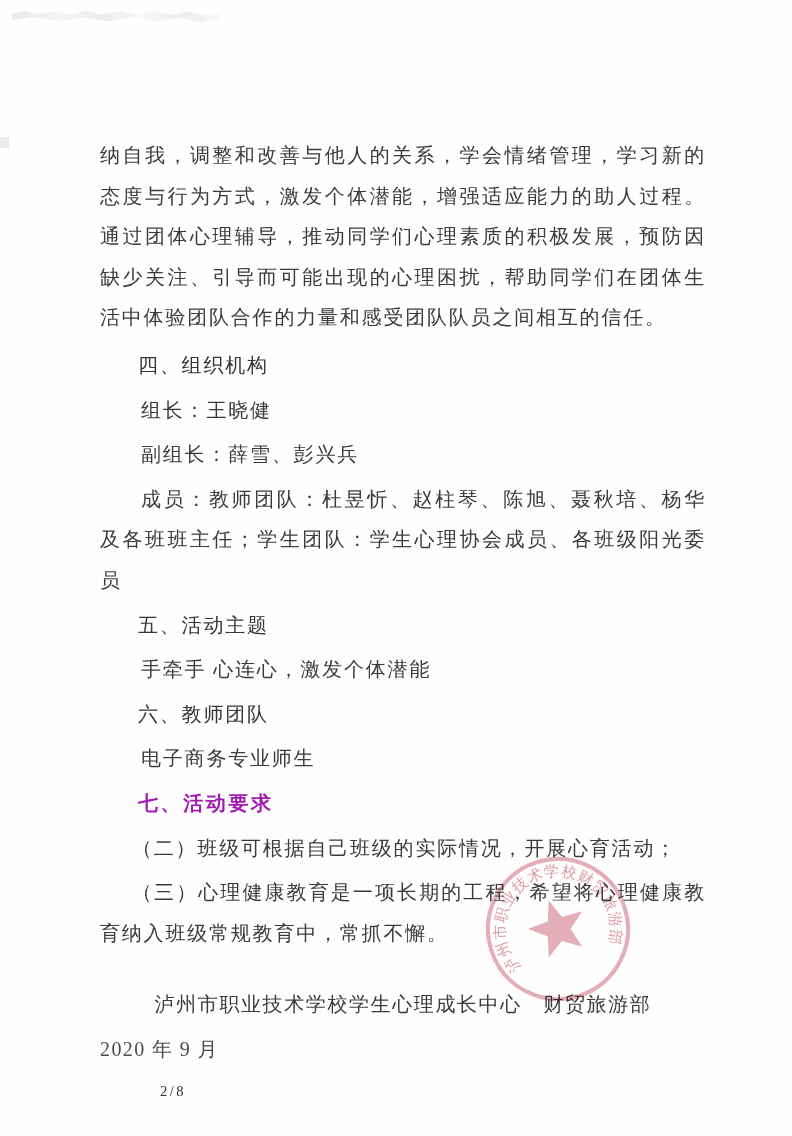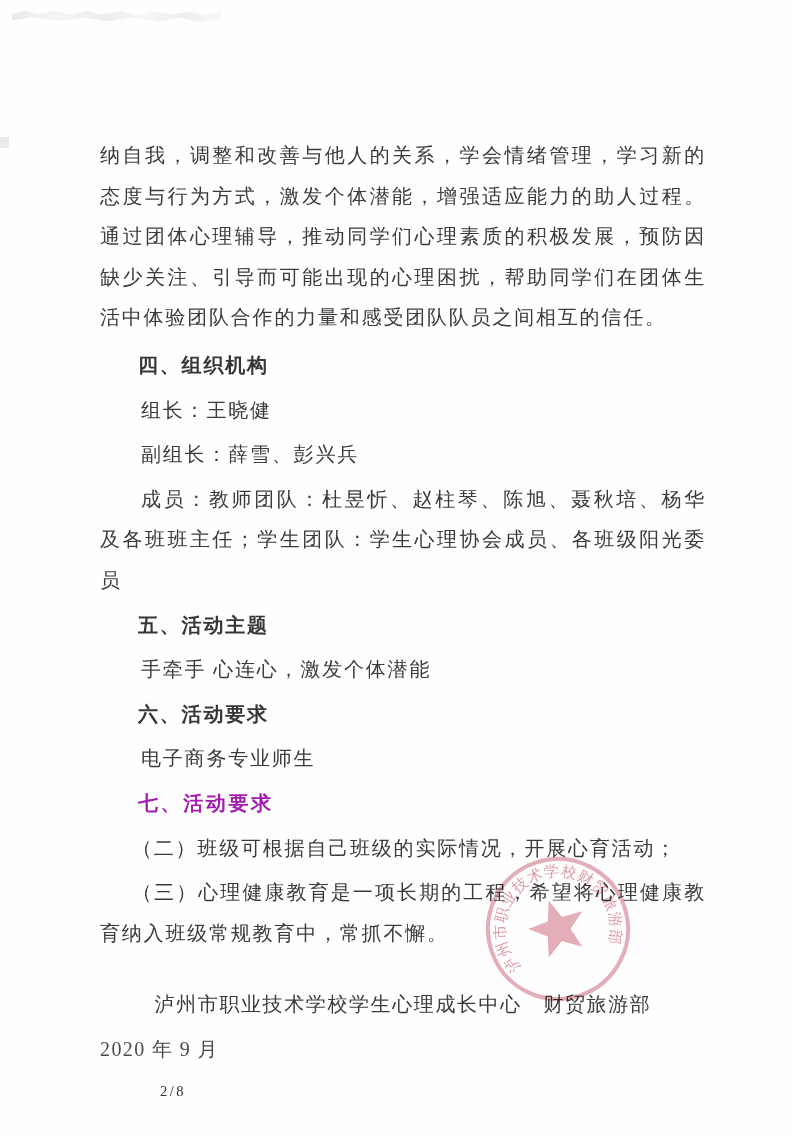--- a/index.html
+++ b/index.html
@@ -25,21 +25,21 @@
   .content{
     position:absolute;left:96px;top:131px;width:614px;
     font-size:20px;line-height:40.6px;letter-spacing:1.8px;
     text-align:justify;
   }
   .content p,.content h3{margin:4px;padding:0;font-weight:normal;font-size:20px;}
   .indent{text-indent:2.05em;}
   .paren-item{text-indent:1.6em;}
   h3.head-sans{
     font-family:"Liberation Sans", sans-serif;
-    font-weight:bold;color:#363636;text-indent:1.9em;
+    font-weight:normal;color:#363636;text-indent:1.9em;
   }
   h3.head-kai{
     font-weight:bold;color:#a21caf;text-indent:1.9em;letter-spacing:2.6px;
   }
   .gap-before{margin-top:7px !important;}
   .signature{
     text-align:center;padding-right:48px;margin-top:31px !important;
     letter-spacing:1.6px;white-space:nowrap;
   }
   .dateline{
@@ -68,21 +68,21 @@
     <p>纳自我，调整和改善与他人的关系，学会情绪管理，学习新的态度与行为方式，激发个体潜能，增强适应能力的助人过程。通过团体心理辅导，推动同学们心理素质的积极发展，预防因缺少关注、引导而可能出现的心理困扰，帮助同学们在团体生活中体验团队合作的力量和感受团队队员之间相互的信任。</p>
 
     <h3 class="head-sans gap-before">四、组织机构</h3>
     <p class="indent">组长：王晓健</p>
     <p class="indent">副组长：薛雪、彭兴兵</p>
     <p class="indent">成员：教师团队：杜昱忻、赵柱琴、陈旭、聂秋培、杨华及各班班主任；学生团队：学生心理协会成员、各班级阳光委员</p>
 
     <h3 class="head-sans">五、活动主题</h3>
     <p class="indent">手牵手 心连心，激发个体潜能</p>
 
-    <h3 class="head-sans">六、活动要求</h3>
+    <h3 class="head-sans">六、教师团队</h3>
     <p class="indent">电子商务专业师生</p>
 
     <h3 class="head-kai">七、活动要求</h3>
     <p class="paren-item">（二）班级可根据自己班级的实际情况，开展心育活动；</p>
     <p class="paren-item">（三）心理健康教育是一项长期的工程，希望将心理健康教育纳入班级常规教育中，常抓不懈。</p>
 
     <p class="signature">泸州市职业技术学校学生心理成长中心　财贸旅游部</p>
     <p class="dateline">2020 年 9 月</p>
   </div>
 

